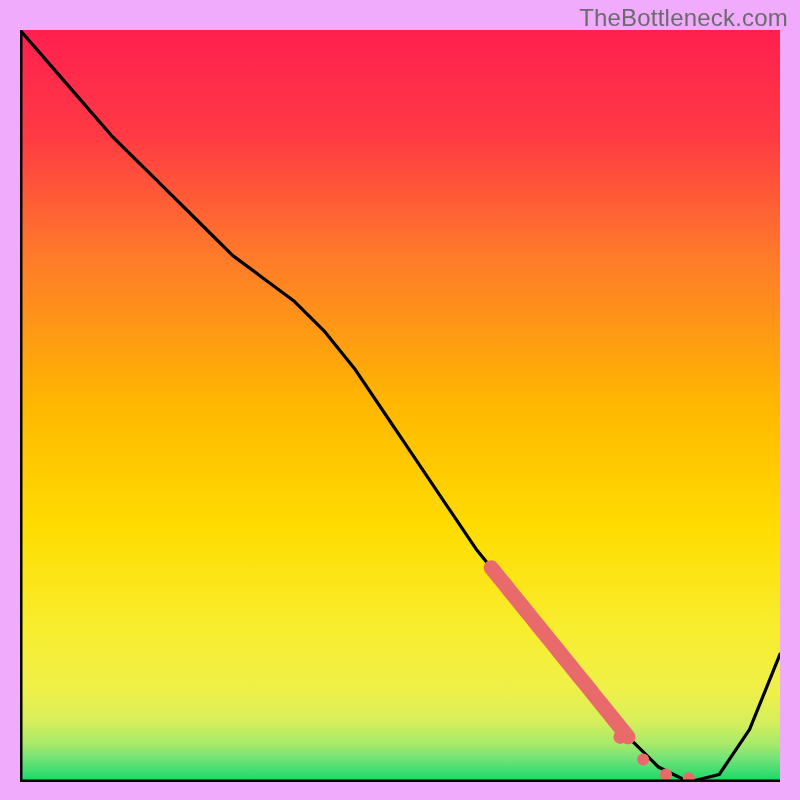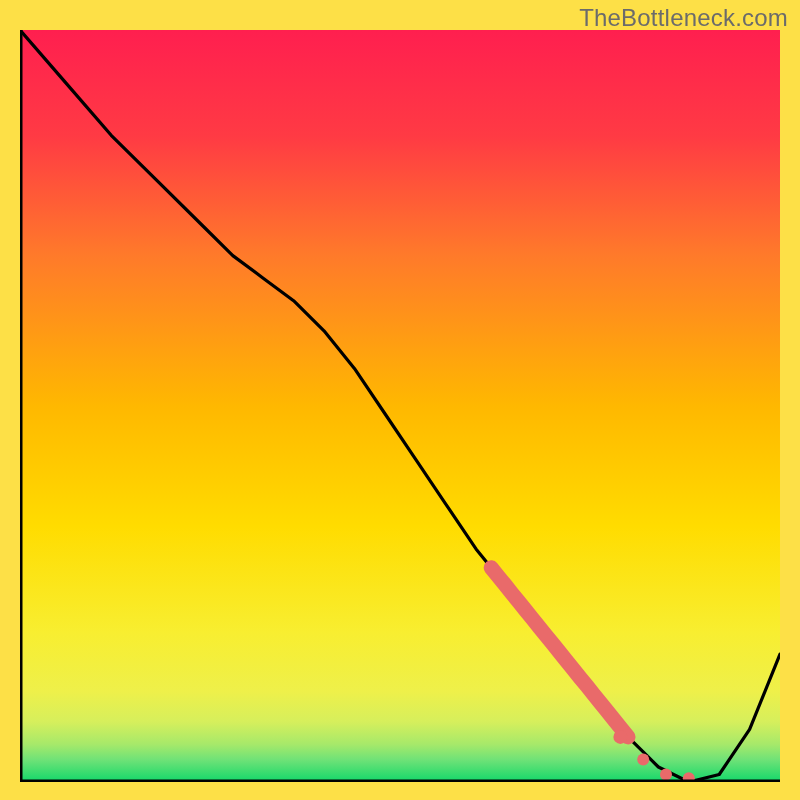--- a/index.html
+++ b/index.html
@@ -1,21 +1,21 @@
 <!DOCTYPE html>
 <html><head>
 <meta charset="utf-8">
 <style>
   * { margin: 0; padding: 0; box-sizing: border-box; }
   html, body { width: 800px; height: 800px; overflow: hidden; }
   .chart-container {
     position: relative;
     width: 800px;
     height: 800px;
-    background: #fde047;
+    background: #f0abfc;
   }
   .watermark {
     position: absolute;
     top: 4px;
     right: 12px;
     font-family: Arial, Helvetica, sans-serif;
     font-size: 24px;
     color: #6b6b6b;
     font-weight: 400;
     letter-spacing: 0.2px;

